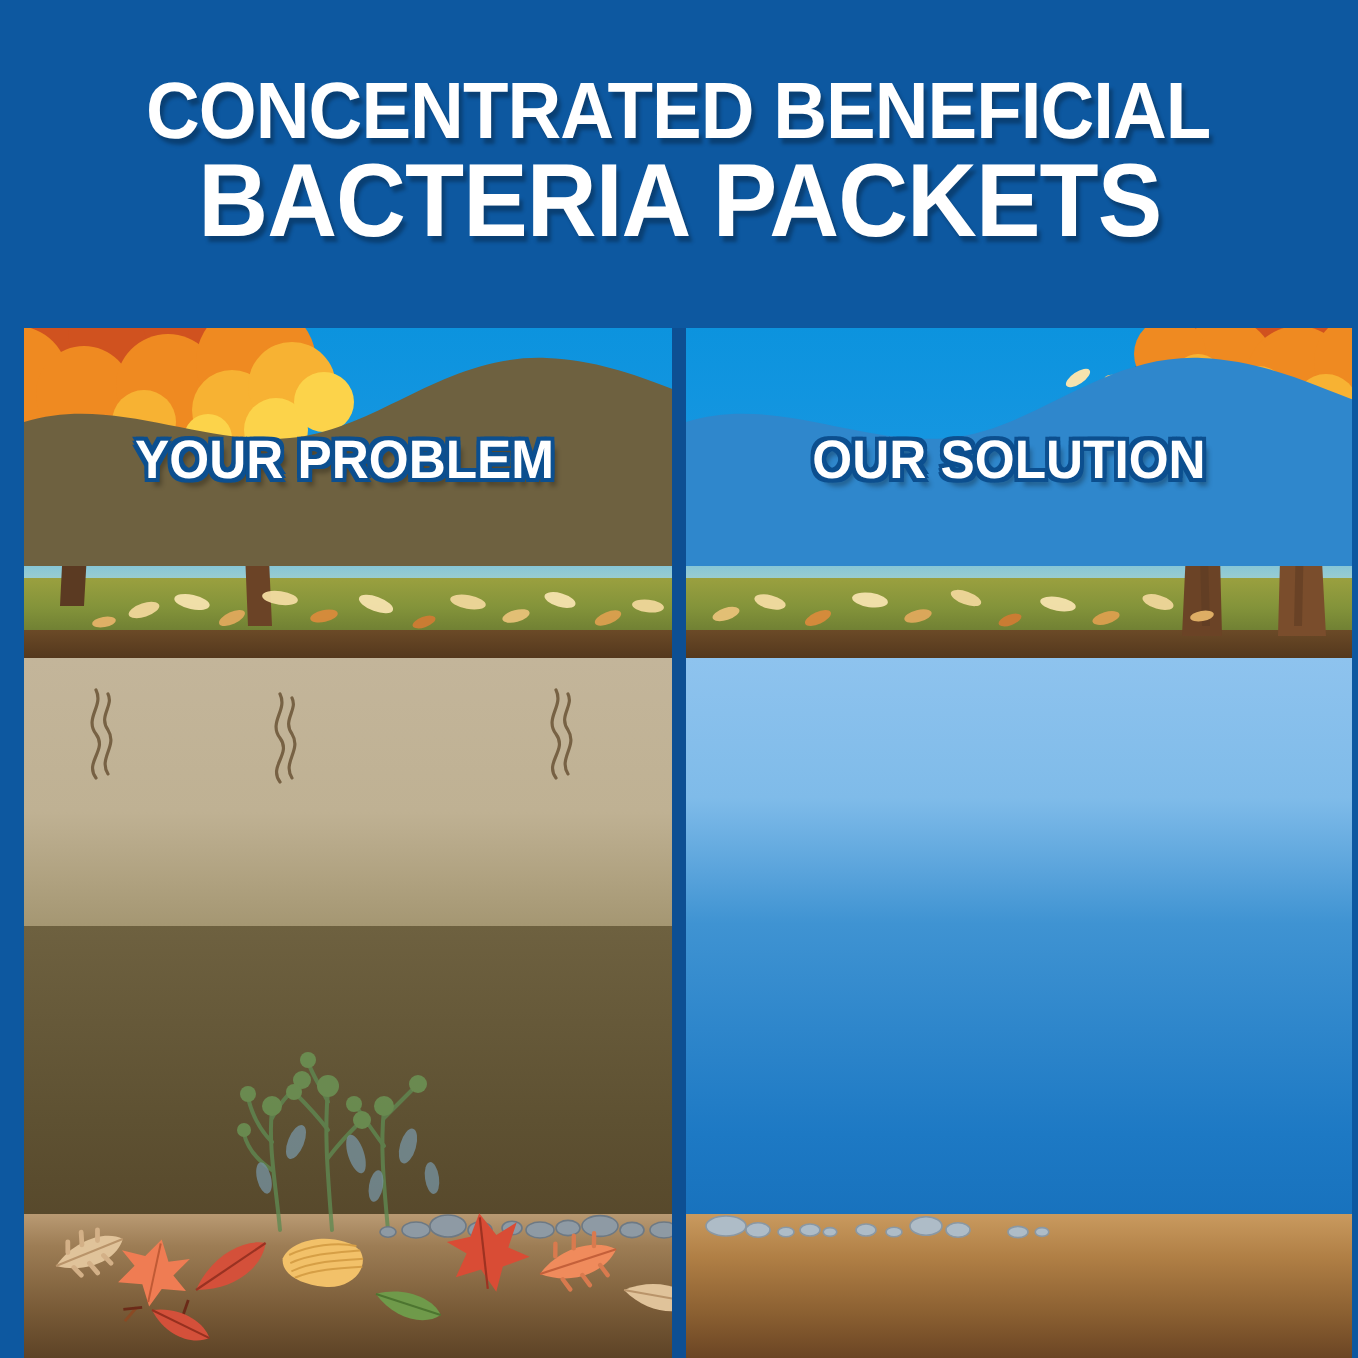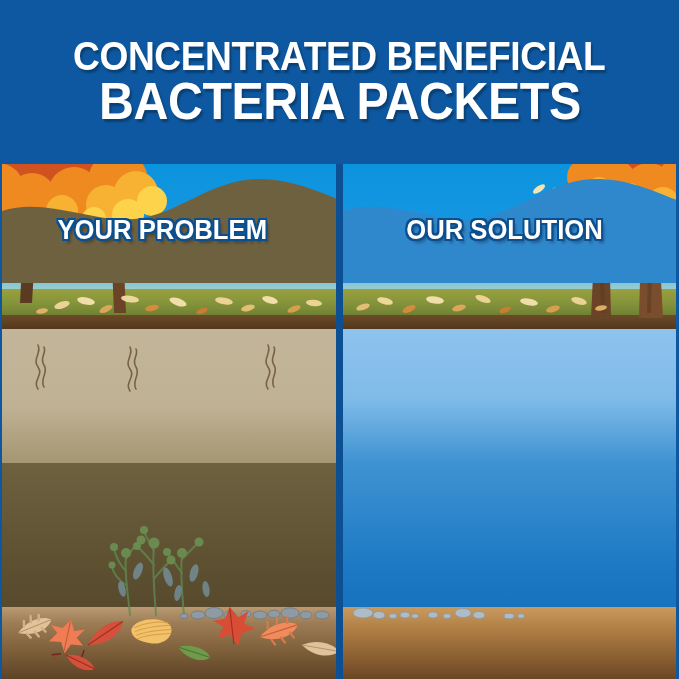--- a/index.html
+++ b/index.html
@@ -37,21 +37,21 @@
 
   
   .panels{
     position:absolute;left:0;top:163px;width:679px;height:516px;
     background:#0d58a0;
     z-index:10;
   }
   .panel{
     position:absolute;top:0;height:516px;overflow:hidden;
   }
-  .panel-left{left:2px;width:372px;}
+  .panel-left{left:12px;width:372px;}
   .panel-right{left:343px;width:367px;}
 
   .divider{
     position:absolute;left:336px;top:163px;width:7px;height:516px;
     background:#0d4f93;z-index:30;
   }
   .edge-right{
     position:absolute;left:676px;top:163px;width:3px;height:516px;
     background:#0d58a0;z-index:30;
   }

